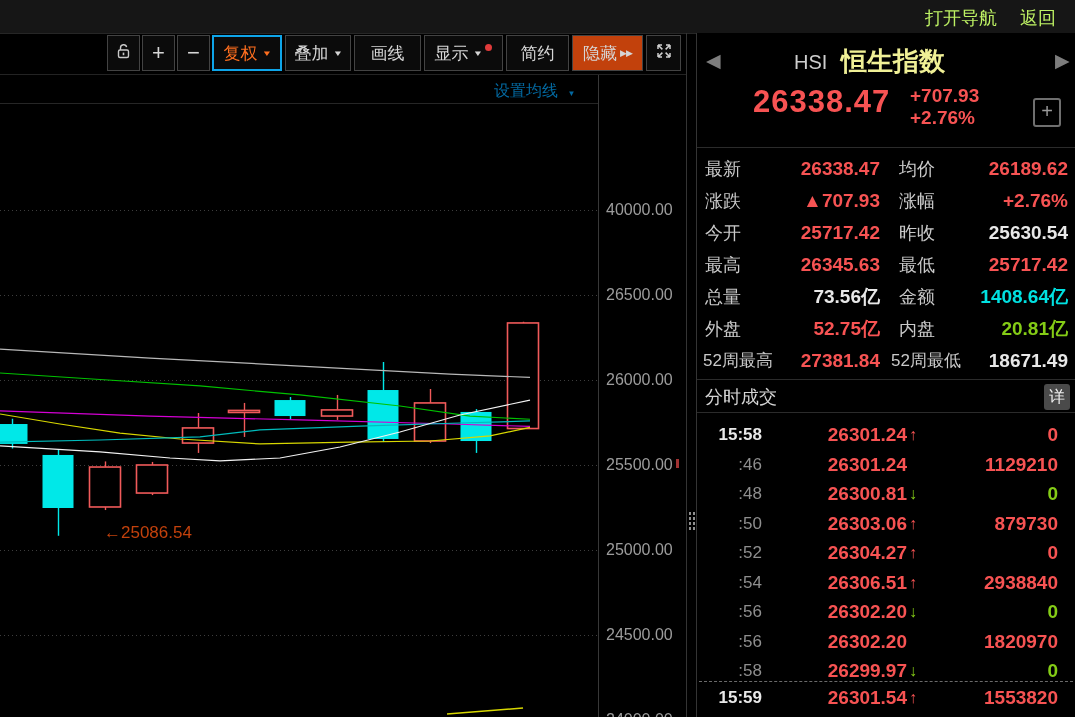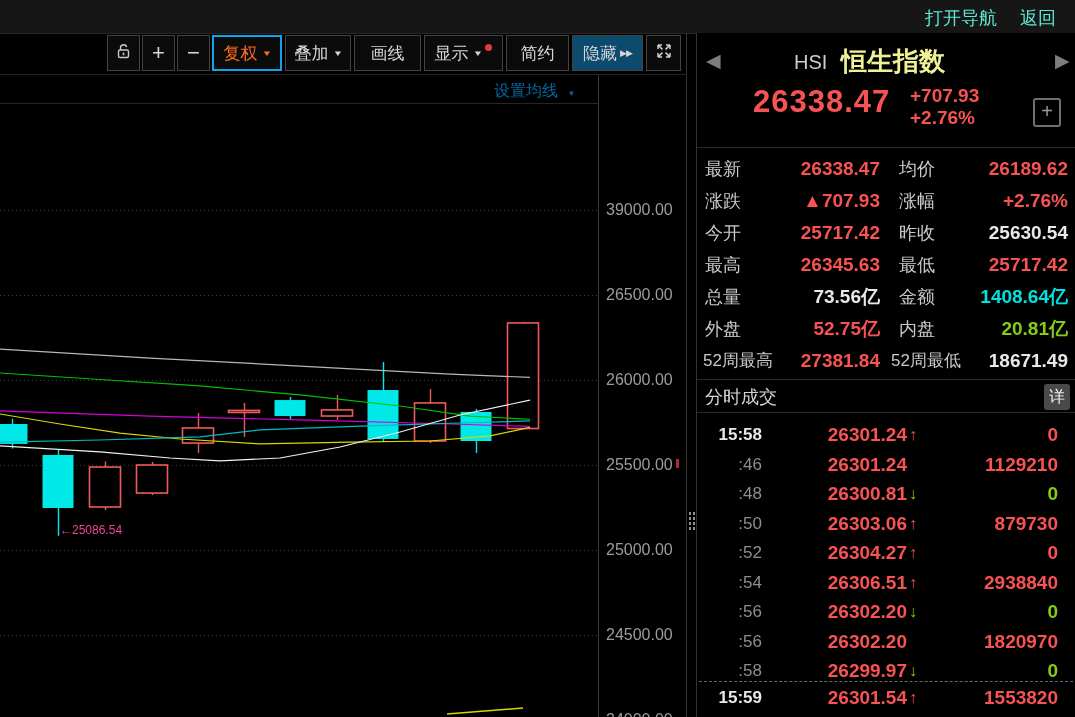--- a/index.html
+++ b/index.html
@@ -3,37 +3,37 @@
 <meta charset="utf-8">
 <style>
   html,body{margin:0;padding:0;}
   body{
     width:1075px;height:717px;position:relative;overflow:hidden;
     background:#000;font-family:"Liberation Sans","DejaVu Sans",sans-serif;
     -webkit-font-smoothing:antialiased;
   }
   
   .topbar{position:absolute;left:0;top:0;width:1075px;height:33px;background:#161616;border-bottom:1px solid #262626;}
-  .topbar-item{position:absolute;top:6px;font-size:18px;color:#5eead4;cursor:pointer;}
+  .topbar-item{position:absolute;top:6px;font-size:18px;color:#bef264;cursor:pointer;}
   
   #toolbar-row{position:absolute;left:0;top:33px;width:686px;height:41px;border-bottom:1px solid #232323;}
   .tb{position:absolute;top:2px;height:36px;box-sizing:border-box;background:#0b0b0b;border:1px solid #434343;
       color:#d6d6d6;font-size:17px;display:flex;align-items:center;justify-content:center;cursor:pointer;}
   .tb.accent{color:#ff6f1f;border:2px solid #0ea5e9;}
   .caret{font-size:8px;margin-left:5px;transform:scaleX(1.3);}
   .chev{font-size:9px;margin-left:3px;letter-spacing:-1px;}
   .dot{width:7px;height:7px;border-radius:50%;background:#e03b3b;margin-left:4px;position:relative;top:-6px;}
   
   #chart{position:absolute;left:0;top:73px;width:686px;height:644px;overflow:hidden;}
   #chart svg{position:absolute;left:0;top:0;}
   .ma-setting{position:absolute;left:494px;top:8px;color:#0369a1;font-size:16px;cursor:pointer;}
   .chart-topline{position:absolute;left:0;top:30px;width:598px;height:1px;background:#262626;}
   .axis-line{position:absolute;left:598px;top:2px;width:1px;height:642px;background:#383838;}
   .axis-label{position:absolute;left:606px;color:#9c9c9c;font-size:16px;}
-  .annotation{position:absolute;left:60px;top:450px;color:#ec4899;font-size:12px;}
+  .annotation{position:absolute;left:60px;top:450px;color:#c2410c;font-size:17px;padding-left:44px;}
   .red-tick{position:absolute;left:676px;top:386px;width:3px;height:9px;background:#a03232;}
   
   .split-line{position:absolute;top:33px;width:1px;height:684px;background:#343434;}
   .grip{position:absolute;left:688px;top:511px;width:8px;height:20px;
         background-image:radial-gradient(#909090 1px,transparent 1.3px);background-size:4px 5px;cursor:col-resize;}
   .scroll-thumb{position:absolute;left:699px;top:443px;width:4px;height:32px;background:#3a3a3a;border-radius:2px;cursor:pointer;}
   
   #panel{position:absolute;left:697px;top:33px;width:378px;height:684px;background:#000;}
   .divider{position:absolute;left:0;width:378px;height:1px;background:#2b2b2b;}
   .nav-arrow{position:absolute;top:16px;font-size:19px;color:#7d7d7d;cursor:pointer;}
@@ -86,21 +86,21 @@
     <span>叠加</span>
     <span class="caret">▼</span>
   </div>
   <div class="tb" style="left:354px;width:67px">画线</div>
   <div class="tb" style="left:424px;width:79px">
     <span>显示</span>
     <span class="caret">▼</span>
     <span class="dot"></span>
   </div>
   <div class="tb" style="left:506px;width:63px">简约</div>
-  <div class="tb" style="left:572px;width:71px;background:#0c4a6e">
+  <div class="tb" style="left:572px;width:71px;background:#c2410c">
     <span>隐藏</span>
     <span class="chev">▶▶</span>
   </div>
   <div class="tb" style="left:646px;width:35px">
     <span>
       <svg width="18" height="18" viewBox="0 0 18 18" fill="none" stroke="#cfcfcf" stroke-width="1.5">
         <path d="M10.6 7.4 L15 3 M15 3 h-4 M15 3 v4"></path>
         <path d="M7.4 10.6 L3 15 M3 15 h4 M3 15 v-4"></path>
         <path d="M7.4 7.4 L3 3 M3 3 h4 M3 3 v4"></path>
         <path d="M10.6 10.6 L15 15 M15 15 h-4 M15 15 v-4"></path>
@@ -150,21 +150,21 @@
       <line x1="447" y1="641" x2="523" y2="635" stroke="#d8d800" stroke-width="1.4"></line>
     </svg>
   <div class="ma-setting">
     <span>设置均线</span>
     <span class="caret">▼</span>
   </div>
   <div class="chart-topline"></div>
   <div class="axis-line"></div>
   <div class="annotation">←25086.54</div>
   <div class="red-tick"></div>
-<div class="axis-label" style="top: 128px;">39000.00</div>
+<div class="axis-label" style="top: 128px;">40000.00</div>
     <div class="axis-label" style="top: 213px;">26500.00</div>
     <div class="axis-label" style="top: 298px;">26000.00</div>
     <div class="axis-label" style="top: 383px;">25500.00</div>
     <div class="axis-label" style="top: 468px;">25000.00</div>
     <div class="axis-label" style="top: 553px;">24500.00</div>
     <div class="axis-label" style="top: 638px;">24000.00</div>
   </div>
 
 <div class="split-line" style="left:686px"></div>
 <div class="split-line" style="left:696px"></div>

